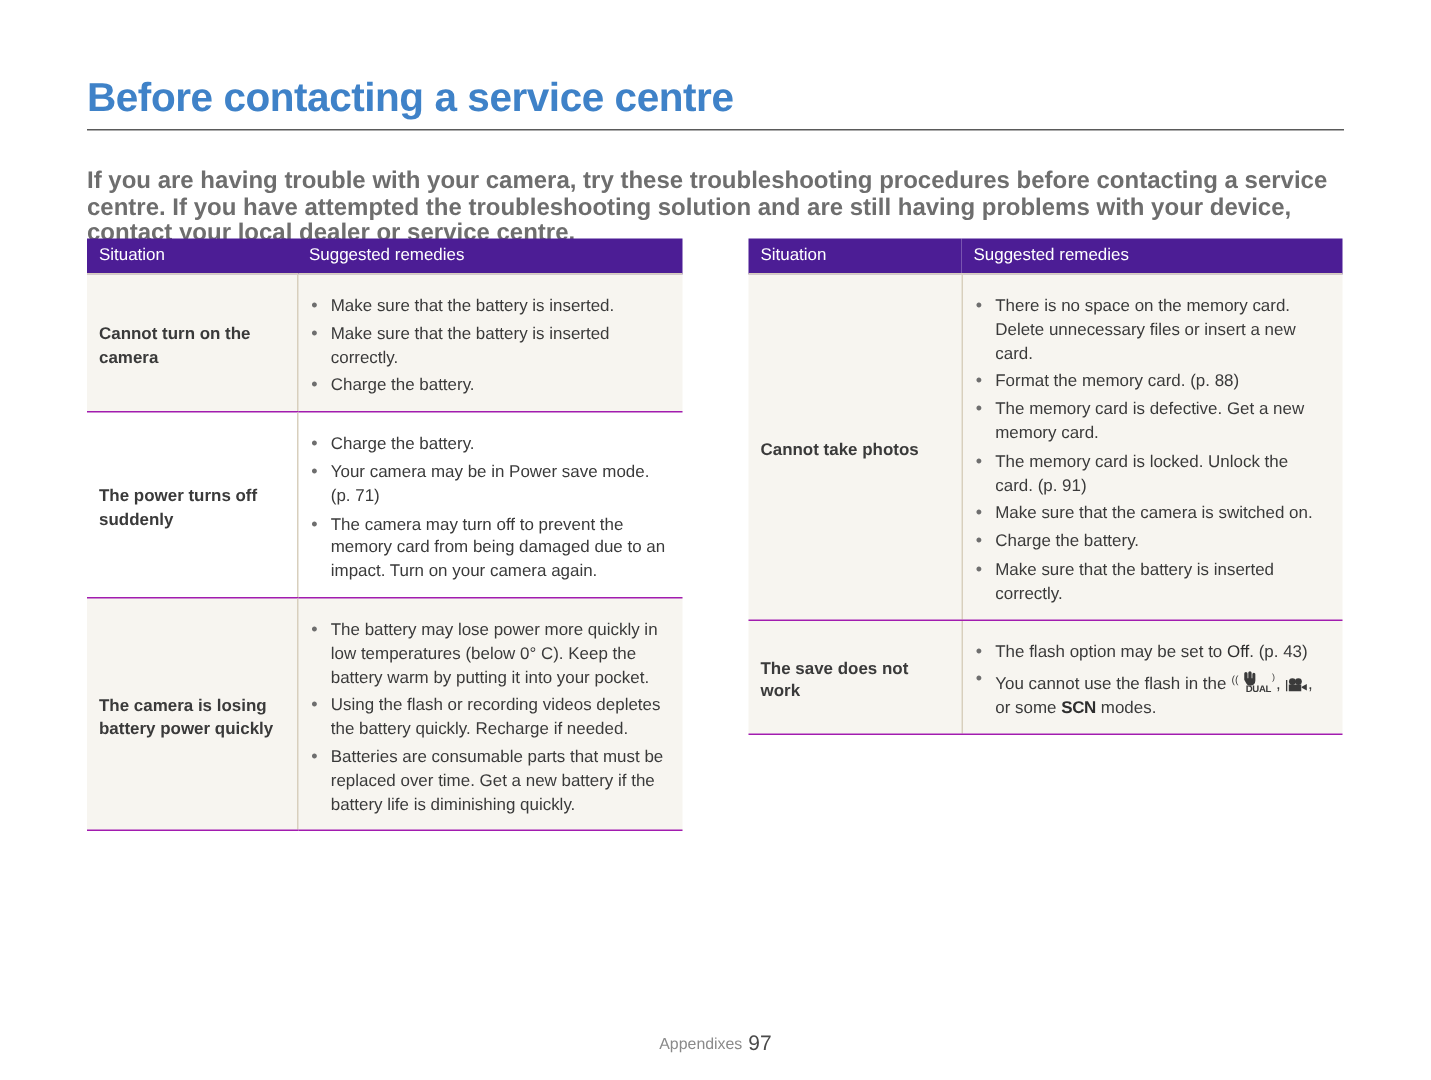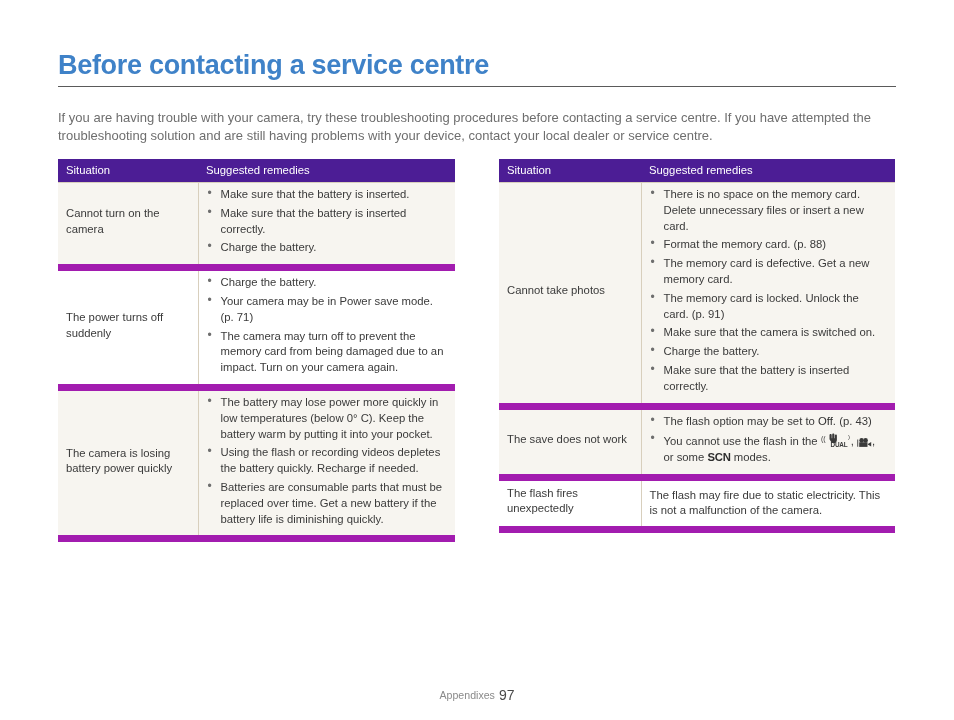--- a/index.html
+++ b/index.html
@@ -44,23 +44,24 @@
     height: 1px;
     background: #5a5a5a;
   }
 
   
   .intro {
     position: absolute;
     left: 58px;
     top: 81px;
     width: 840px;
-    font-size: 13px;
+    font-size: 16px;
     line-height: 17.5px;
     color: #6e6e6e;
+    font-weight: bold;
   }
 
   
   .tbl {
     position: absolute;
     border-collapse: collapse;
     table-layout: fixed;
     font-size: 11px;
   }
   #table-left  { left: 58px;  top: 144px; width: 397px; }
@@ -72,31 +73,31 @@
     font-weight: normal;
     font-size: 11.3px;
     text-align: left;
     padding: 4px 8px 5px 8px;
     border: none;
     line-height: 14px;
   }
 
   .tbl td {
     vertical-align: middle;
-    padding: 4px 9px 8px 8px;
+    padding: 14px 9px 8px 8px;
     border-top: 1px solid #d8cfbd;
-    border-bottom: 7px solid #a21caf;
+    border-bottom: 1px solid #a21caf;
     color: #3a3a3a;
     font-size: 11.3px;
     line-height: 15.5px;
   }
   .tbl tr.shade td { background: #f7f5f0; }
   .tbl tr.plain td { background: #ffffff; }
 
-  .col-sit  { font-weight: normal; color: #2e2e2e; margin-left: 27px; }
+  .col-sit  { font-weight: bold; color: #2e2e2e; margin-left: 27px; }
   .col-rem  { color: #6e6e6e; border-left: 1px solid #d8cfbd; }
   .col-rem.plaintext { padding-top: 7px; padding-bottom: 7px; }
 
   .tbl ul {
     margin: 0;
     padding: 0;
     list-style: none;
   }
   .tbl ul li {
     position: relative;
@@ -240,24 +241,20 @@
                   </svg></span>, <span class="mode-glyph glyph-movie"><svg width="15" height="12" viewBox="0 0 15 12" xmlns="http://www.w3.org/2000/svg">
                     <path d="M0.3 2.4h0.9v7.4H0.3z" fill="#3a3a3a"></path>
                     <circle cx="4.6" cy="3.4" r="2.3" fill="#3a3a3a"></circle>
                     <circle cx="8.6" cy="3.4" r="2.3" fill="#3a3a3a"></circle>
                     <path d="M2.2 5.3h8.3v4.6H2.2z" fill="#3a3a3a"></path>
                     <path d="M10.8 6.9l3.4-1.9v4.4l-3.4-1.9z" fill="#3a3a3a"></path>
                   </svg></span>, or some <span class="scn-tag">SCN</span> modes.</li>
           </ul>
         </td>
       </tr>
-      <tr class="plain">
-        <td class="col-sit">The flash fires unexpectedly</td>
-        <td class="col-rem plaintext">The flash may fire due to static electricity. This is not a malfunction of the camera.</td>
-      </tr>
     </tbody>
   </table>
 
   <div class="footer">
     <span>Appendixes</span><span class="pg">97</span>
   </div>
 
 </div>
 
 </body></html>

